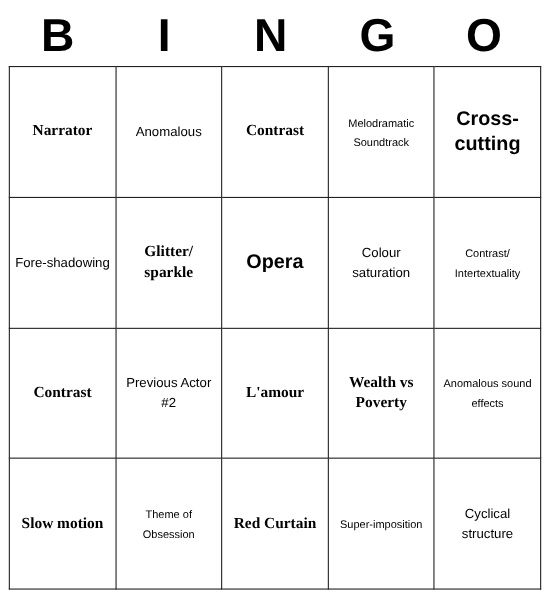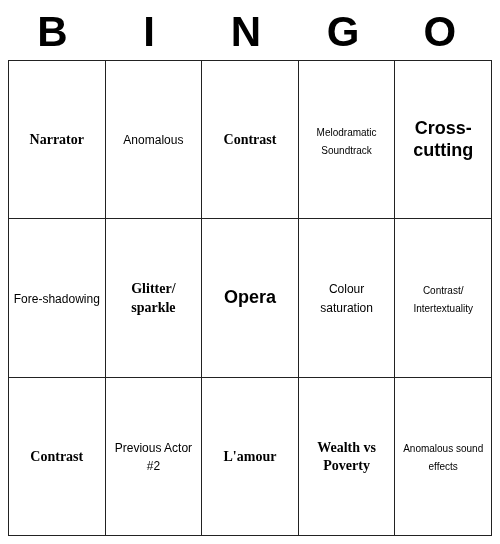--- a/index.html
+++ b/index.html
@@ -92,14 +92,21 @@
         <td><span class="cell-text normal">Colour saturation</span></td>
         <td><span class="cell-text small">Contrast/ Intertextuality</span></td>
       </tr>
       <tr>
         <td><span class="cell-text medium">Contrast</span></td>
         <td><span class="cell-text normal">Previous Actor #2</span></td>
         <td><span class="cell-text medium">L'amour</span></td>
         <td><span class="cell-text medium">Wealth vs Poverty</span></td>
         <td><span class="cell-text small">Anomalous sound effects</span></td>
       </tr>
+      <tr>
+        <td><span class="cell-text medium">Slow motion</span></td>
+        <td><span class="cell-text small">Theme of Obsession</span></td>
+        <td><span class="cell-text medium">Red Curtain</span></td>
+        <td><span class="cell-text small">Super-imposition</span></td>
+        <td><span class="cell-text normal">Cyclical structure</span></td>
+      </tr>
     </tbody>
 </table>
 
 </body></html>

